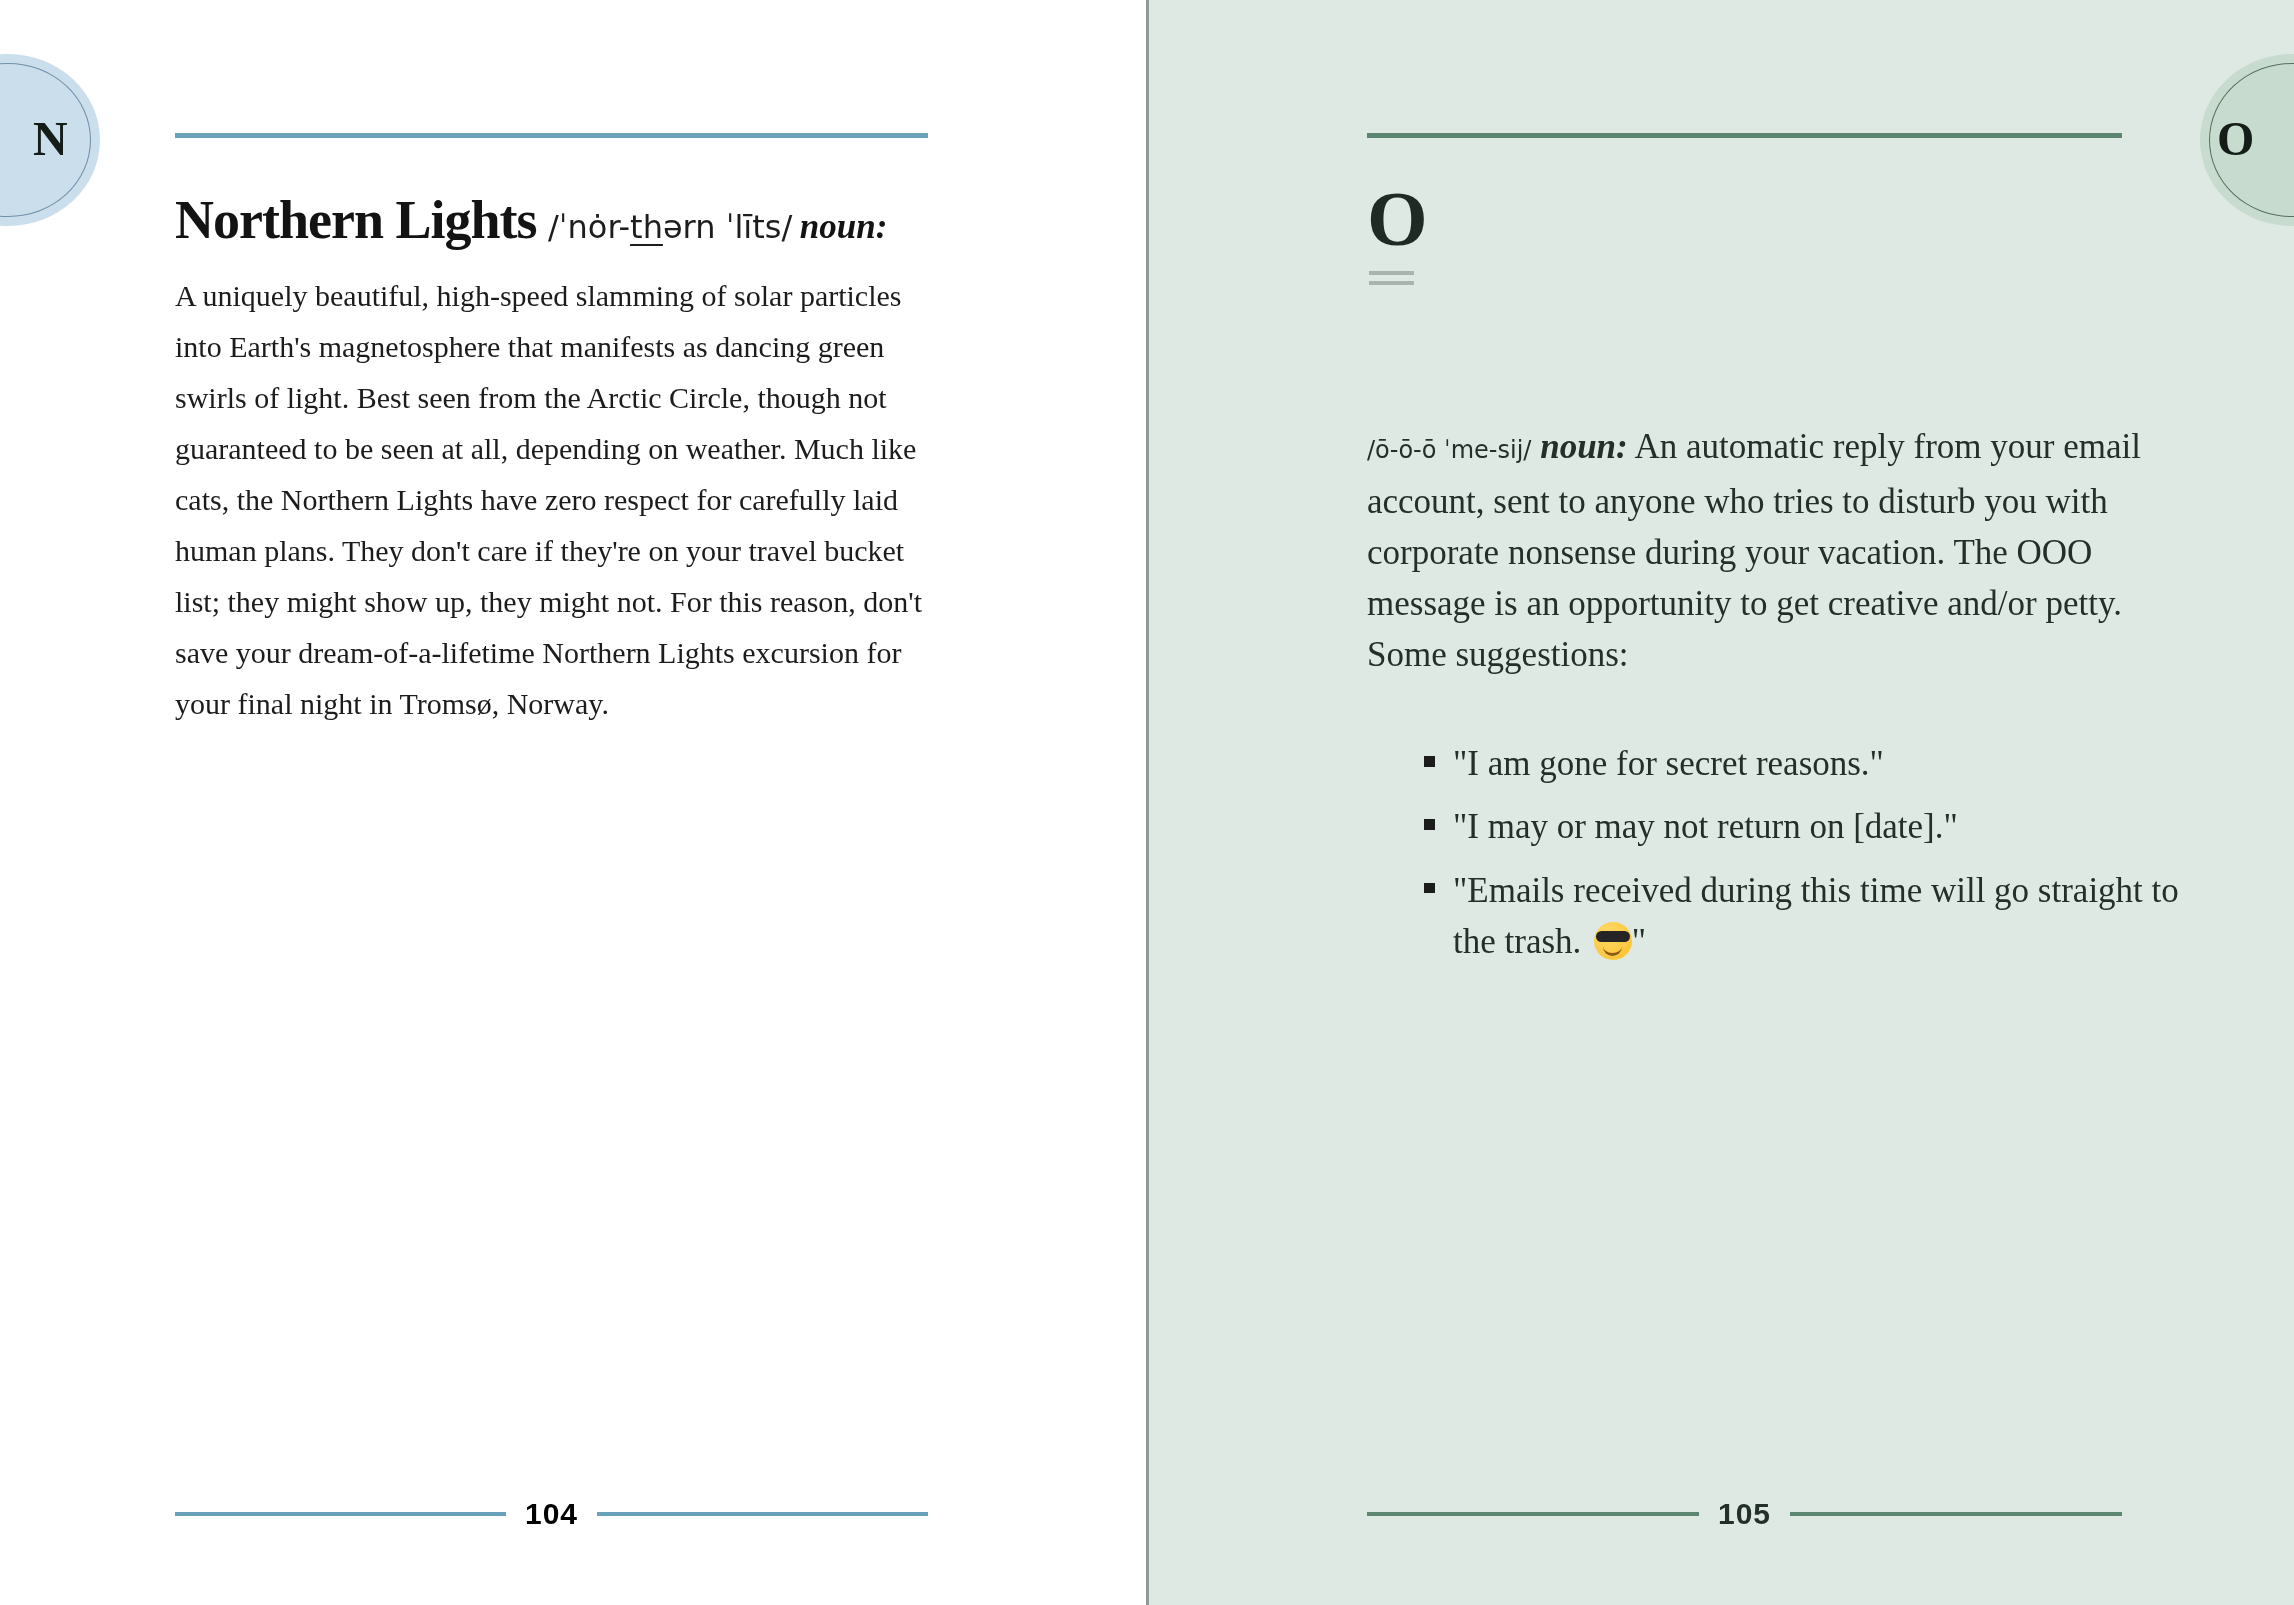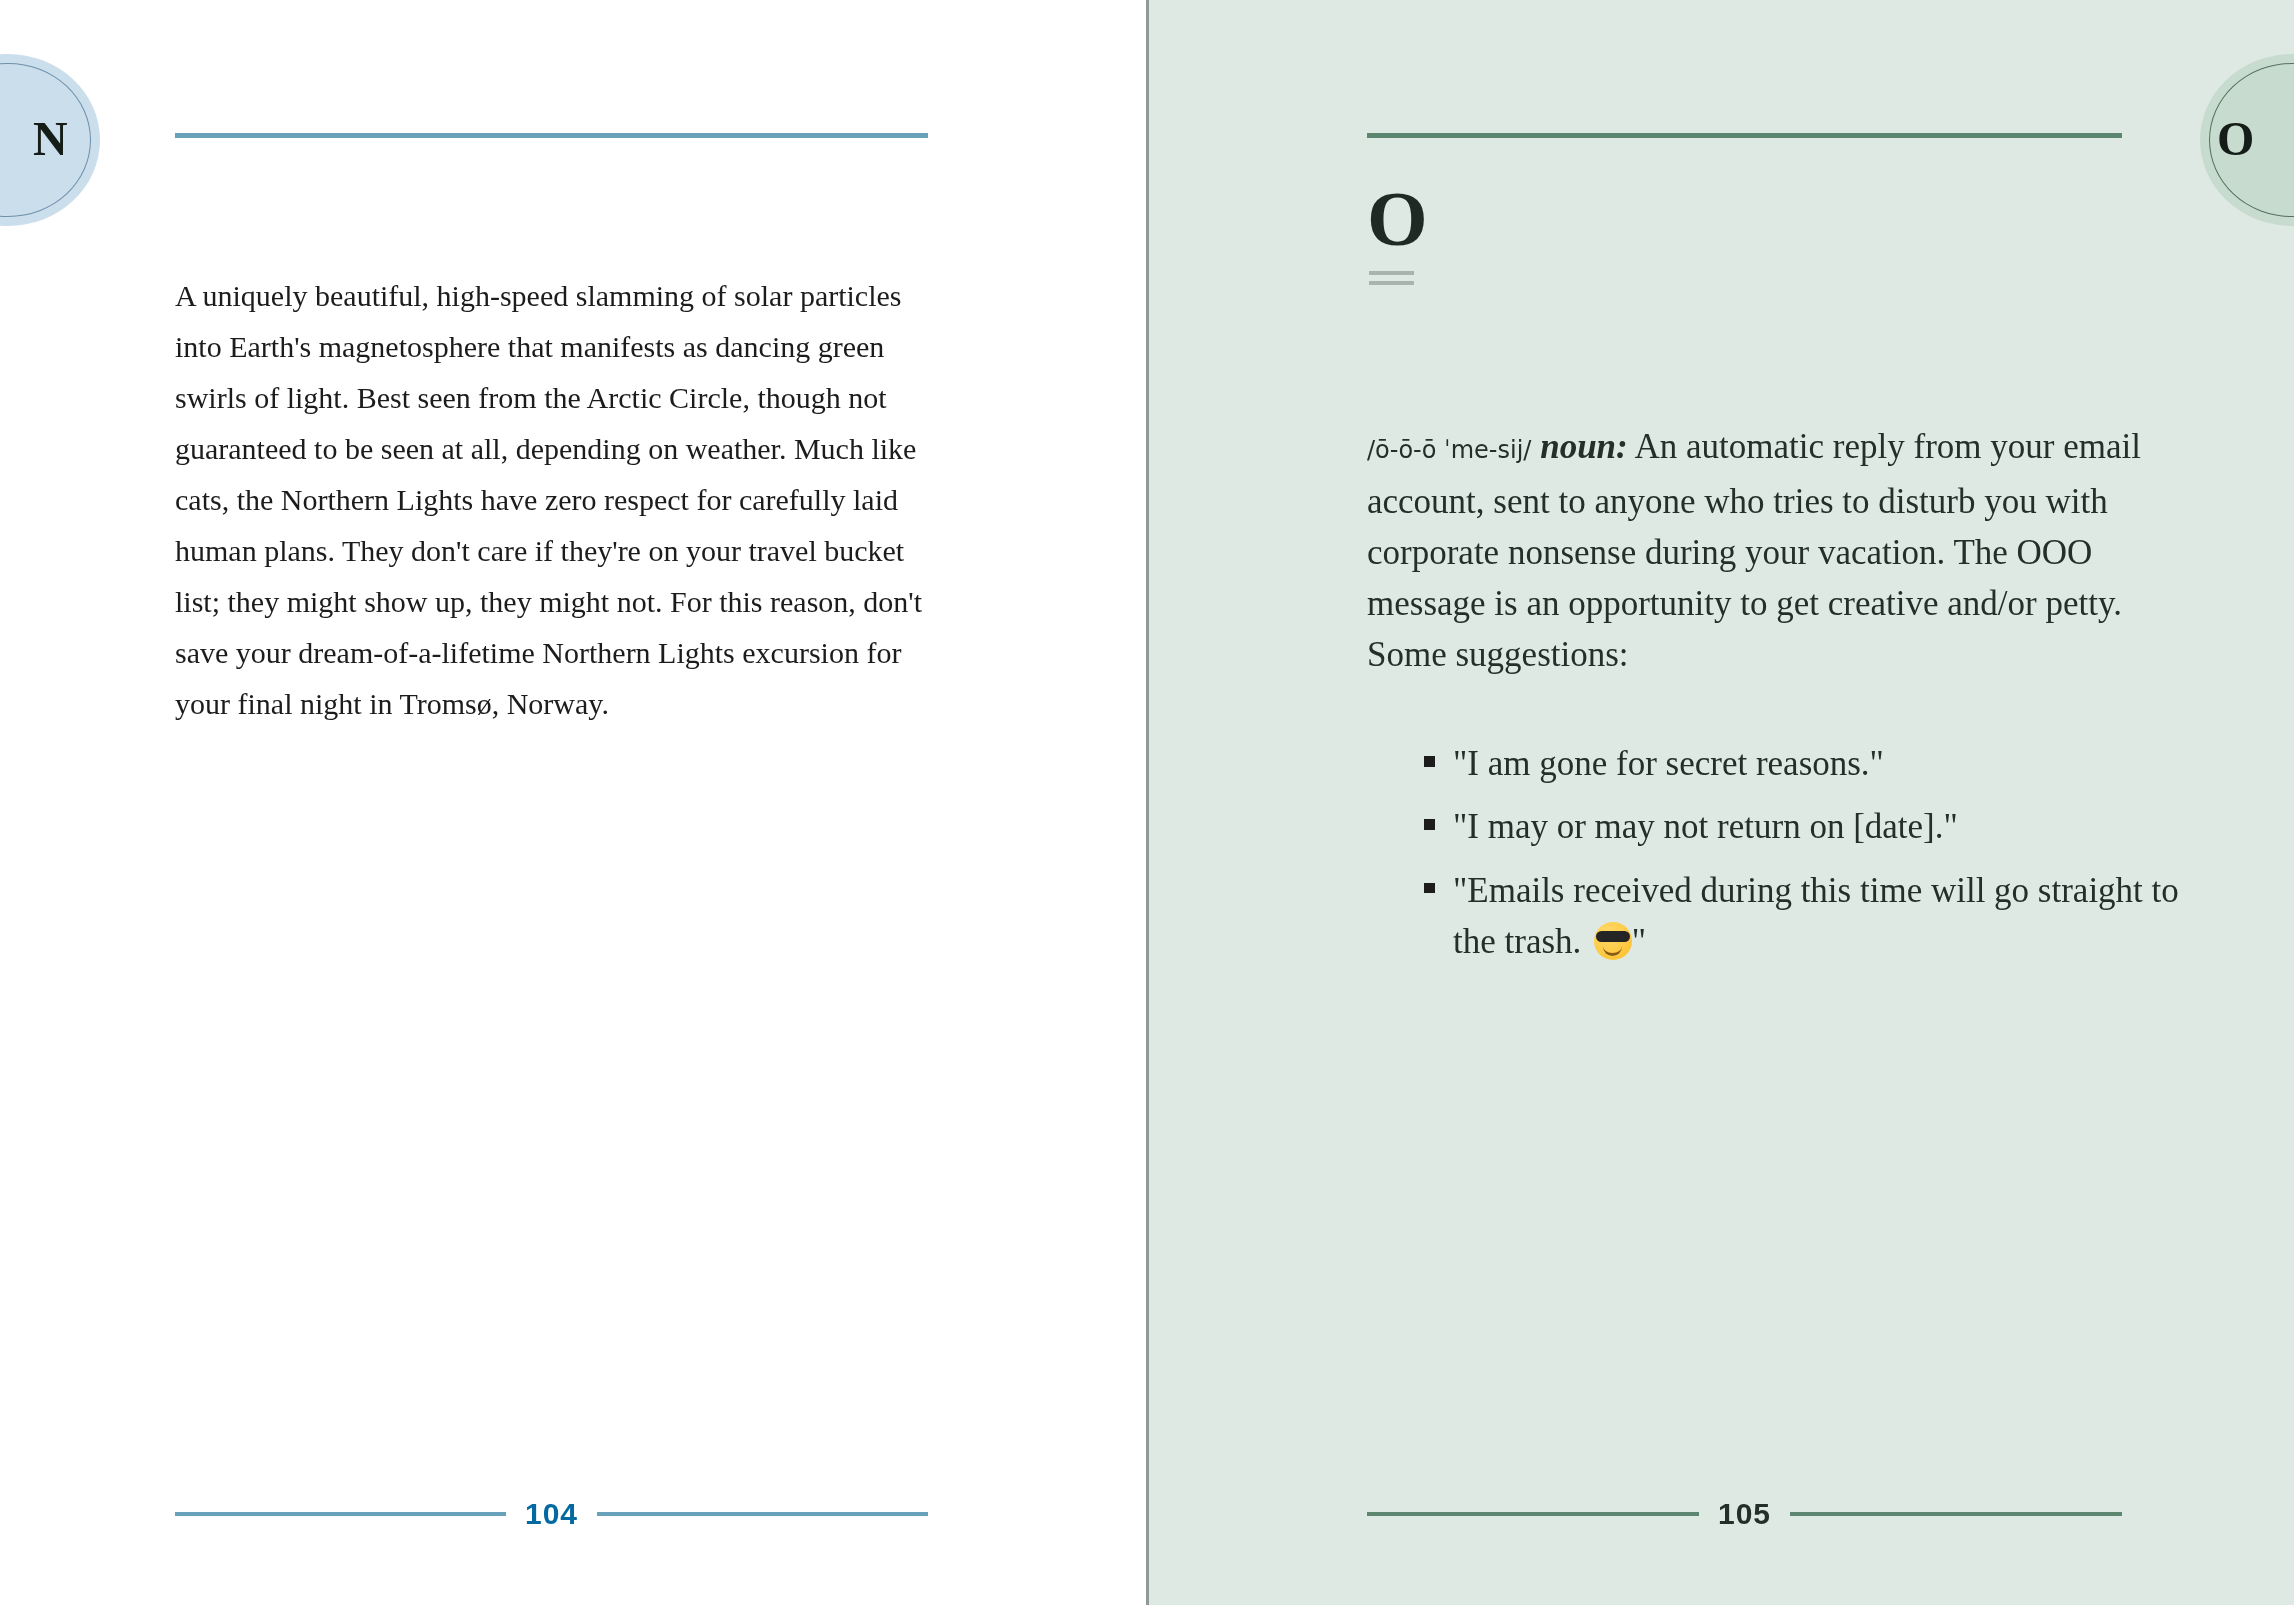--- a/index.html
+++ b/index.html
@@ -95,36 +95,37 @@
 
   
   .pagefoot { position: absolute; top: 1495px; height: 38px; display: flex; align-items: center; gap: 19px; }
   .page-left  .pagefoot { left: 175px; width: 753px; }
   .page-right .pagefoot { left: 218px; width: 755px; }
   .footline { flex: 1; height: 3.8px; }
   .page-left  .footline { background: #69a1ba; }
   .page-right .footline { background: #5c8670; }
   .pagenum {
     font-family: "Liberation Sans", sans-serif; font-weight: bold;
-    font-size: 30px; letter-spacing: 1px; color: #0369a1;
+    font-size: 30px; letter-spacing: 1px; color: #000000;
   }
   .page-right .pagenum { color: #23302a; }
 </style>
 </head>
 <body>
 
 <div>
 
   <section class="page page-left">
     <div class="tab tab-n">
       <span class="tab-letter">N</span>
     </div>
 
     <div class="rule-top"></div>
 
+    <h1 class="entry-title"><span>Northern Lights</span><span class="pron"><span>/ˈnȯr-</span><span class="th-u">th</span><span>ərn ˈlīts/</span></span><span class="pos">noun:</span></h1>
 
     <p class="definition">A uniquely beautiful, high-speed slamming of solar particles into Earth's magnetosphere that manifests as dancing green swirls of light. Best seen from the Arctic Circle, though not guaranteed to be seen at all, depending on weather. Much like cats, the Northern Lights have zero respect for carefully laid human plans. They don't care if they're on your travel bucket list; they might show up, they might not. For this reason, don't save your dream-of-a-lifetime Northern Lights excursion for your final night in Tromsø, Norway.</p>
 
     <footer class="pagefoot">
       <span class="footline"></span>
       <span class="pagenum">104</span>
       <span class="footline"></span>
     </footer>
   </section>
 

